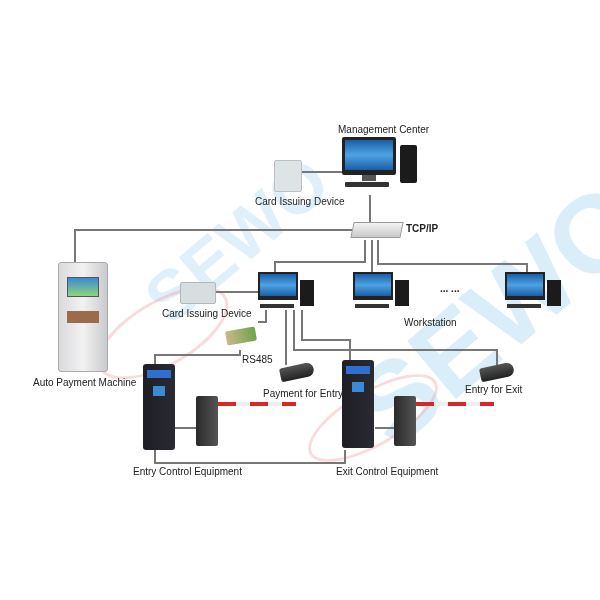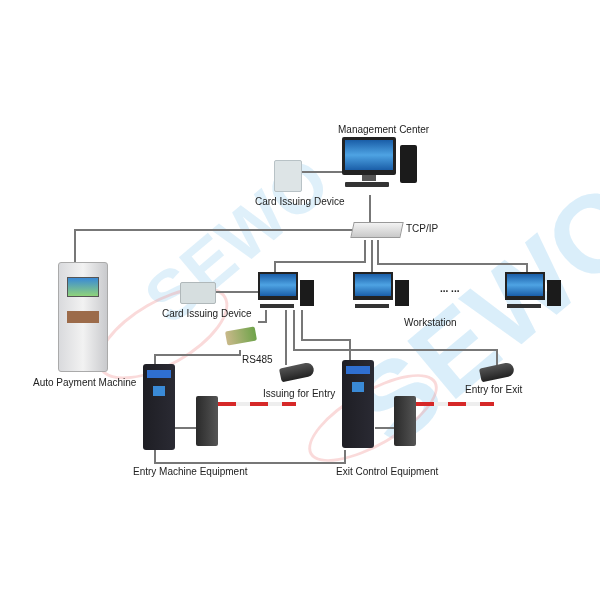--- a/index.html
+++ b/index.html
@@ -43,21 +43,21 @@
   <div style="margin:3px;height:30px;background:linear-gradient(#1a5ea8,#4ea3e3 50%,#1a5ea8);"></div>
 </div>
 <div class="abs" style="left:362px;top:175px;width:14px;height:6px;background:#555;"></div>
 <div class="abs" style="left:345px;top:182px;width:44px;height:5px;background:#333;border-radius:1px;"></div>
 <div class="abs" style="left:400px;top:145px;width:17px;height:38px;background:#1b1b1b;border-radius:2px;"></div>
 
 <div class="abs" style="left:274px;top:160px;width:26px;height:30px;background:#dde4e6;border:1px solid #b8c2c6;border-radius:2px;"></div>
 <div class="lbl" style="left:255px;top:196px;">Card Issuing Device</div>
 
 <div class="abs" style="left:352px;top:222px;width:48px;height:14px;background:linear-gradient(#f3f3f3,#c9c9c9);border:1px solid #999;transform:skewX(-12deg);"></div>
-<div class="lbl b" style="left:406px;top:223px;font-weight:normal;">TCP/IP</div>
+<div class="lbl b" style="left:406px;top:223px;font-weight:bold;">TCP/IP</div>
 
 <div class="abs" style="left:58px;top:262px;width:48px;height:108px;background:linear-gradient(90deg,#d9dadd,#f2f2f2,#c9cacd);border:1px solid #aaa;border-radius:3px;">
   <div style="margin:14px 8px 0;height:18px;background:linear-gradient(#3a8ad6,#8fd37a);border:1px solid #555;"></div>
   <div style="margin:14px 8px 0;height:12px;background:#9c6b4a;"></div>
 </div>
 <div class="lbl" style="left:33px;top:377px;">Auto Payment Machine</div>
 
 <div class="abs" style="left:180px;top:282px;width:34px;height:20px;background:#d6dedf;border:1px solid #b0b8ba;border-radius:2px;"></div>
 <div class="lbl" style="left:162px;top:308px;">Card Issuing Device</div>
 
@@ -79,32 +79,32 @@
 
 <div class="lbl b" style="left:440px;top:283px;font-size:10px;">... ...</div>
 
 <div class="abs" style="left:505px;top:272px;width:40px;height:28px;background:#222;">
   <div style="margin:2px;height:22px;background:linear-gradient(#1a5ea8,#4ea3e3 50%,#1a5ea8);"></div>
 </div>
 <div class="abs" style="left:507px;top:304px;width:34px;height:4px;background:#333;"></div>
 <div class="abs" style="left:547px;top:280px;width:14px;height:26px;background:#1b1b1b;"></div>
 
 <div class="abs" style="left:280px;top:365px;width:34px;height:14px;background:linear-gradient(#555,#222);border-radius:3px 8px 8px 3px;transform:rotate(-12deg);"></div>
-<div class="lbl" style="left:263px;top:388px;">Issuing for Entry</div>
+<div class="lbl" style="left:263px;top:388px;">Payment for Entry</div>
 
 <div class="abs" style="left:480px;top:365px;width:34px;height:14px;background:linear-gradient(#555,#222);border-radius:3px 8px 8px 3px;transform:rotate(-12deg);"></div>
 <div class="lbl" style="left:465px;top:384px;">Entry for Exit</div>
 
 <div class="abs" style="left:143px;top:364px;width:32px;height:86px;background:linear-gradient(90deg,#1e1e24,#2a2a33);border-radius:3px;">
   <div style="margin:6px 4px 0;height:8px;background:#2f6fd1;"></div>
   <div style="margin:8px 10px 0;height:10px;background:#3a8ad6;"></div>
 </div>
 <div class="abs" style="left:196px;top:396px;width:22px;height:50px;background:linear-gradient(90deg,#2a2a2a,#555);border-radius:2px;"></div>
 <div class="abs" style="left:218px;top:402px;width:78px;height:4px;background:repeating-linear-gradient(90deg,#d62828 0 18px,#eee 18px 32px);"></div>
-<div class="lbl" style="left:133px;top:466px;">Entry Machine Equipment</div>
+<div class="lbl" style="left:133px;top:466px;">Entry Control Equipment</div>
 
 <div class="abs" style="left:342px;top:360px;width:32px;height:88px;background:linear-gradient(90deg,#1e1e24,#2a2a33);border-radius:3px;">
   <div style="margin:6px 4px 0;height:8px;background:#2f6fd1;"></div>
   <div style="margin:8px 10px 0;height:10px;background:#3a8ad6;"></div>
 </div>
 <div class="abs" style="left:394px;top:396px;width:22px;height:50px;background:linear-gradient(90deg,#2a2a2a,#555);border-radius:2px;"></div>
 <div class="abs" style="left:416px;top:402px;width:78px;height:4px;background:repeating-linear-gradient(90deg,#d62828 0 18px,#eee 18px 32px);"></div>
 <div class="lbl" style="left:336px;top:466px;text-align:center;">Exit Control Equipment</div>
 
 </body></html>

